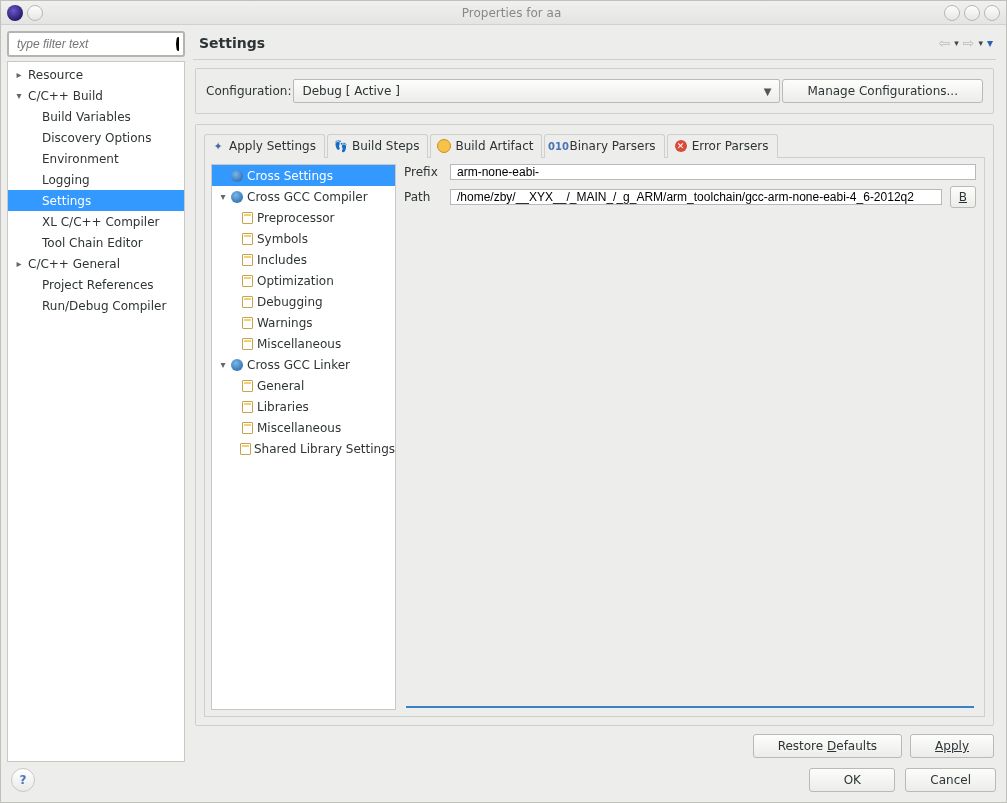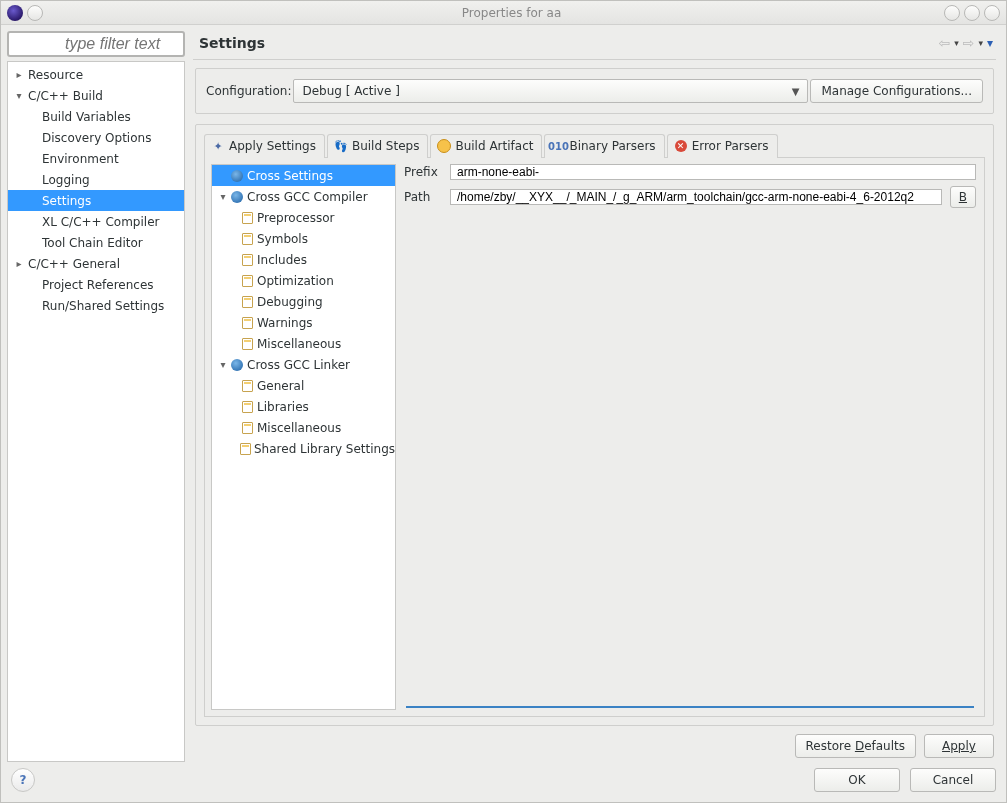--- a/index.html
+++ b/index.html
@@ -7,21 +7,21 @@
   .window { width:1007px; height:803px; background:#ededeb; display:flex; flex-direction:column; border:1px solid #c0c0bd; }
   .titlebar { height:24px; background:linear-gradient(#f0f0ee,#e4e4e2); display:flex; align-items:center; padding:0 6px; border-bottom:1px solid #d0d0ce; position:relative; }
   .titlebar .tb-left { display:flex; gap:4px; align-items:center; }
   .titlebar .tb-right { display:flex; gap:4px; align-items:center; margin-left:auto; }
   .titlebar .wtitle { position:absolute; left:16px; right:0; text-align:center; color:#888; font-size:12px; }
   .tb-btn { width:16px; height:16px; border:1px solid #b8b8b6; border-radius:8px; background:linear-gradient(#fdfdfc,#e6e6e4); }
   .eclipse-icon { width:16px; height:16px; border-radius:8px; background:radial-gradient(circle at 40% 35%, #6a5acd 0%, #2b1a6b 70%); }
   .body { flex:1; display:flex; padding:6px 6px 0 6px; gap:4px; min-height:0; }
   .left-pane { width:178px; display:flex; flex-direction:column; }
   .filter-wrap { border:2px solid #b4b4b2; border-radius:3px; background:#fff; height:26px; display:flex; align-items:center; padding:0 4px 0 6px; margin-bottom:4px; }
-  .filter-wrap input { border:none; outline:none; flex:1; font-size:16px; background:transparent; color:#a21caf; font-style:italic;margin-left:48px; }
+  .filter-wrap input { border:none; outline:none; flex:1; font-size:12px; background:transparent; color:#a21caf; font-style:italic; }
   .clear-icon { width:16px; height:14px; background:#000; border-radius:3px 0 0 3px; clip-path: polygon(25% 0,100% 0,100% 100%,25% 100%,0 50%); position:relative; }
   .clear-icon::after { content:"×"; color:#fff; position:absolute; left:6px; top:-2px; font-size:13px; font-weight:bold; }
   .tree { flex:1; background:#fff; border:1px solid #c8c8c6; overflow:auto; padding:2px 0; }
   .tree-row { display:flex; align-items:center; height:21px; padding-right:4px; cursor:default; white-space:nowrap; }
   .tree-row.selected { background:#3399ff; color:#fff; }
   .tw { width:14px; display:inline-flex; justify-content:center; color:#666; font-size:10px; }
   .treelbl { padding-left:2px; }
   .indent0 { padding-left:4px; }
   .indent1 { padding-left:18px; }
   .indent2 { padding-left:32px; }
@@ -32,21 +32,21 @@
   .hdr-nav { margin-left:auto; display:flex; gap:2px; align-items:center; }
   .nav-arrow { color:#bbb; font-size:14px; padding:0 1px; }
   .nav-caret { color:#444; font-size:9px; padding:0 1px; }
   .nav-caret.blue { color:#2b5fb4; }
   .hr { height:1px; background:#cfcfcd; margin:0 4px 8px 4px; }
 
   .config-panel { margin:0 6px 10px 6px; border:1px solid #cfcfcd; border-radius:2px; padding:10px 10px 10px 10px; display:flex; align-items:center; gap:2px; background:#ededeb; }
   .config-panel label { white-space:nowrap; }
   .config-select { flex:1; height:24px; border:1px solid #b9b9b7; background:linear-gradient(#fdfdfc,#ecedea); border-radius:2px; display:flex; align-items:center; padding:0 8px; justify-content:space-between; }
   .config-select .caret { font-size:10px; color:#555; }
-  .btn { height:24px; border:1px solid #b9b9b7; background:linear-gradient(#fdfdfc,#ecedea); border-radius:3px; padding:0 10px; display:inline-flex; align-items:center; justify-content:center; cursor:default; }
+  .btn { height:24px; border:1px solid #b9b9b7; background:linear-gradient(#fdfdfc,#ecedea); border-radius:3px; padding:0 24px; display:inline-flex; align-items:center; justify-content:center; cursor:default; }
   .btn.small { height:22px; padding:0 8px; min-width:26px; }
 
   .tabs-frame { margin:0 6px 0 6px; border:1px solid #cfcfcd; border-radius:2px; flex:1; display:flex; flex-direction:column; min-height:0; background:#ededeb; padding:8px 8px 8px 8px; }
   .tabstrip { display:flex; gap:2px; padding-left:0; }
   .tab { border:1px solid #cfcfcd; border-bottom:none; background:#ededeb; border-radius:3px 3px 0 0; padding:4px 8px 5px 6px; display:flex; align-items:center; gap:4px; position:relative; top:1px; }
   .tab.active { background:#ededeb; z-index:2; }
   .tab-icon { width:14px; height:14px; display:inline-flex; align-items:center; justify-content:center; font-size:11px; }
   .ti-tool { color:#4b6aa5; }
   .ti-steps { color:#5a86c4; }
   .ti-artifact { width:14px;height:14px;border-radius:7px;background:#f6c24a;border:1px solid #c98f1a; }
@@ -137,21 +137,21 @@
         <div class="tree-row indent0">
             <span class="tw">▸</span>
             <span class="treelbl">C/C++ General</span>
           </div>
         <div class="tree-row indent1">
             <span class="tw"></span>
             <span class="treelbl">Project References</span>
           </div>
         <div class="tree-row indent1">
             <span class="tw"></span>
-            <span class="treelbl">Run/Shared Settings</span>
+            <span class="treelbl">Run/Debug Compiler</span>
           </div>
       </div>
     </div>
 
     <div class="right-pane">
       <div class="hdr">
         <h2>Settings</h2>
         <div class="hdr-nav">
           <span class="nav-arrow">⇦</span>
             <span class="nav-caret">▾</span>

